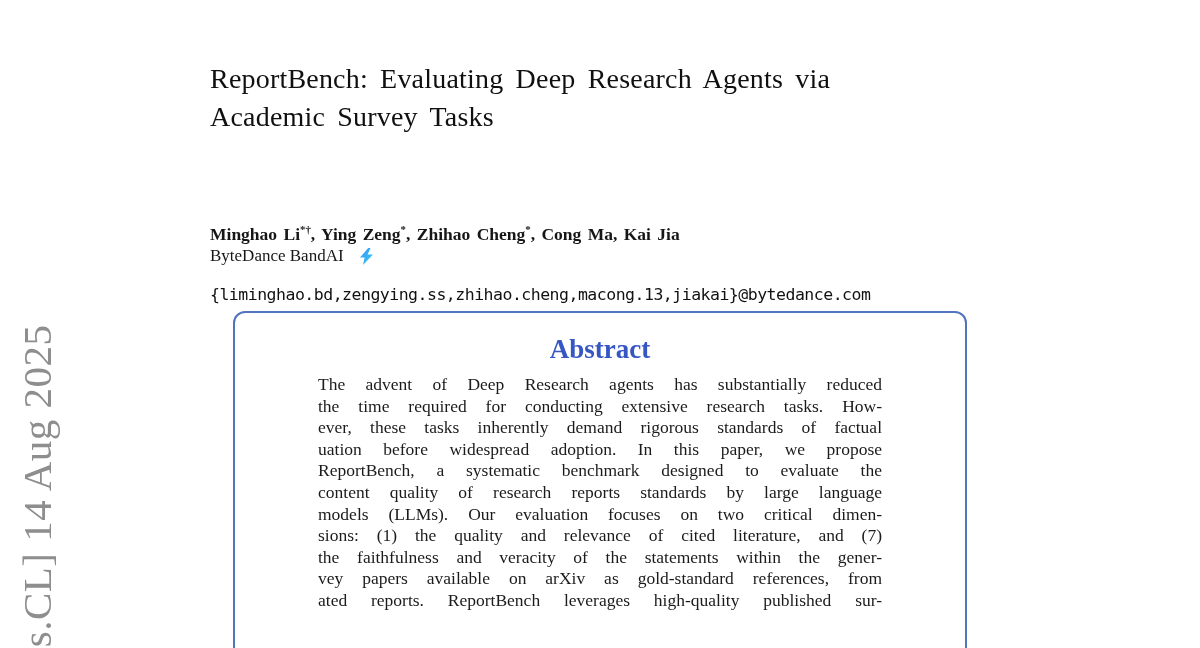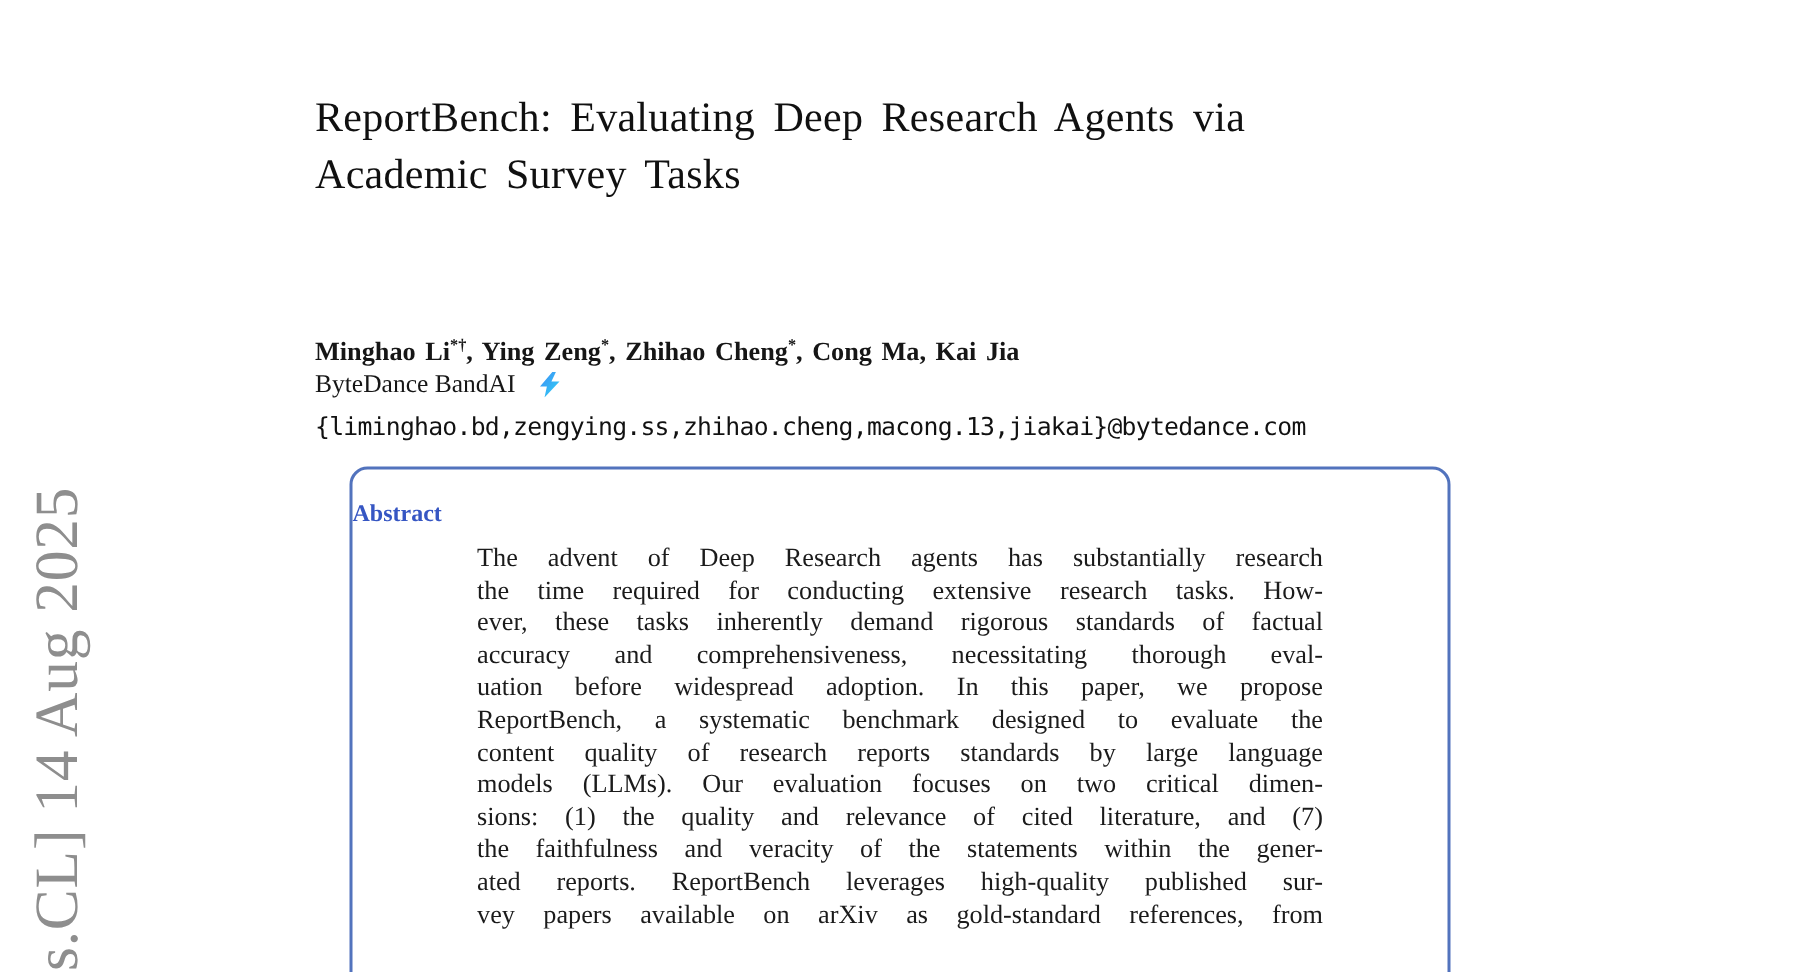--- a/index.html
+++ b/index.html
@@ -68,39 +68,40 @@
   .bolt-icon {
     display: inline-block;
     width: 15px;
     height: 17px;
     margin-top: 1px;
   }
   .email-line {
     font-family: "DejaVu Sans Mono", "Liberation Mono", monospace;
     font-size: 16.5px;
     line-height: 23px;
-    margin-top: 6px;
+    margin-top: 16px;
     letter-spacing: -0.5px;
     color: #111111;
   }
   .abstract-box {
     position: absolute;
     left: 233px;
     top: 311px;
     width: 734px;
     height: 430px;
     box-sizing: border-box;
     border: 2px solid #5273bd;
     border-radius: 12px;
     background: #ffffff;
   }
   .abstract-heading {
     margin-top: 21px;
+    text-align: center;
     font-weight: bold;
-    font-size: 16px;
+    font-size: 27px;
     color: #3656c3;
   }
   .abstract-body {
     margin: 9px 83px 0 83px;
     font-size: 17.5px;
     color: #1b1b1b;
   }
   .abs-line {
     text-align: justify;
     text-align-last: justify;
@@ -135,28 +136,27 @@
           <path d="M9.2 0 L1 9.6 L5.6 9.6 L4.0 17 L14 6.4 L8.6 6.4 L11.6 0 Z" fill="url(#boltGrad)"></path>
         </svg>
       </span>
     </div>
     <div class="email-line">{liminghao.bd,zengying.ss,zhihao.cheng,macong.13,jiakai}@bytedance.com</div>
   </div>
 
   <div class="abstract-box">
     <div class="abstract-heading">Abstract</div>
     <div class="abstract-body">
-        <div class="abs-line">The advent of Deep Research agents has substantially research</div>
+        <div class="abs-line">The advent of Deep Research agents has substantially reduced</div>
         <div class="abs-line">the time required for conducting extensive research tasks. How-</div>
         <div class="abs-line">ever, these tasks inherently demand rigorous standards of factual</div>
-        <div class="abs-line">accuracy and comprehensiveness, necessitating thorough eval-</div>
         <div class="abs-line">uation before widespread adoption. In this paper, we propose</div>
         <div class="abs-line">ReportBench, a systematic benchmark designed to evaluate the</div>
         <div class="abs-line">content quality of research reports standards by large language</div>
         <div class="abs-line">models (LLMs). Our evaluation focuses on two critical dimen-</div>
         <div class="abs-line">sions: (1) the quality and relevance of cited literature, and (7)</div>
         <div class="abs-line">the faithfulness and veracity of the statements within the gener-</div>
+        <div class="abs-line">vey papers available on arXiv as gold-standard references, from</div>
         <div class="abs-line">ated reports. ReportBench leverages high-quality published sur-</div>
-        <div class="abs-line">vey papers available on arXiv as gold-standard references, from</div>
       </div>
   </div>
 
 </div>
 
 </body></html>

